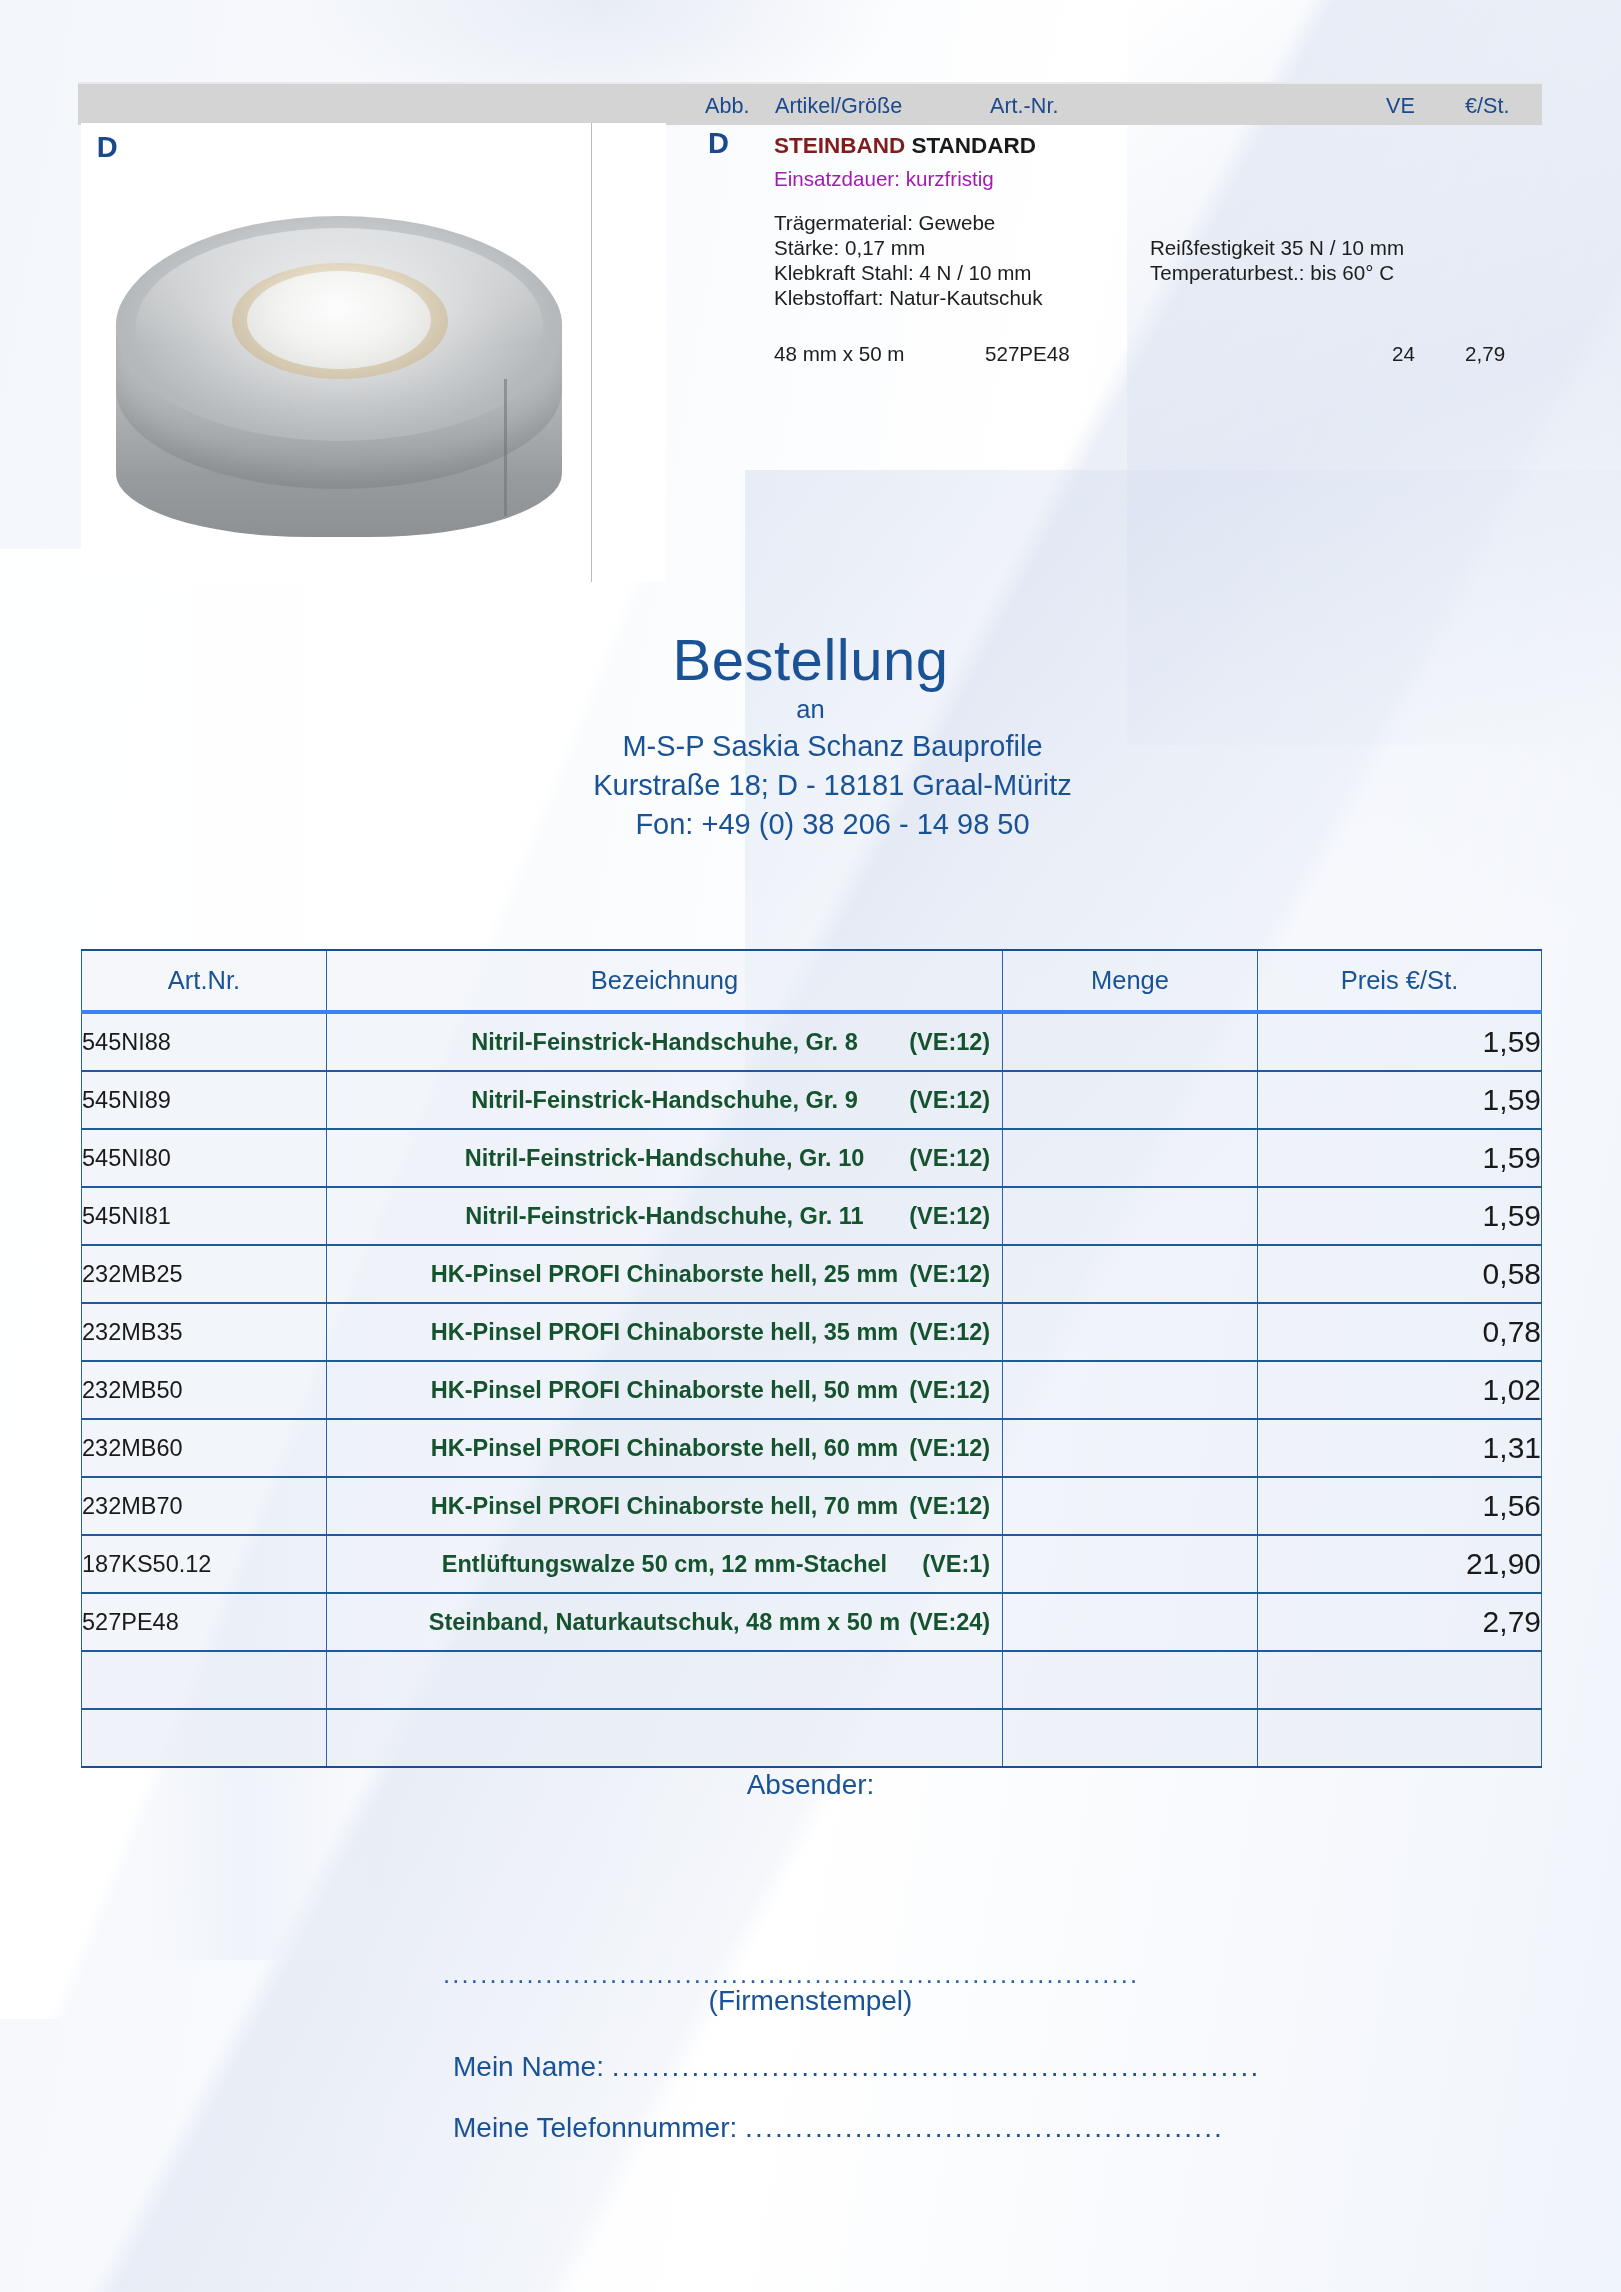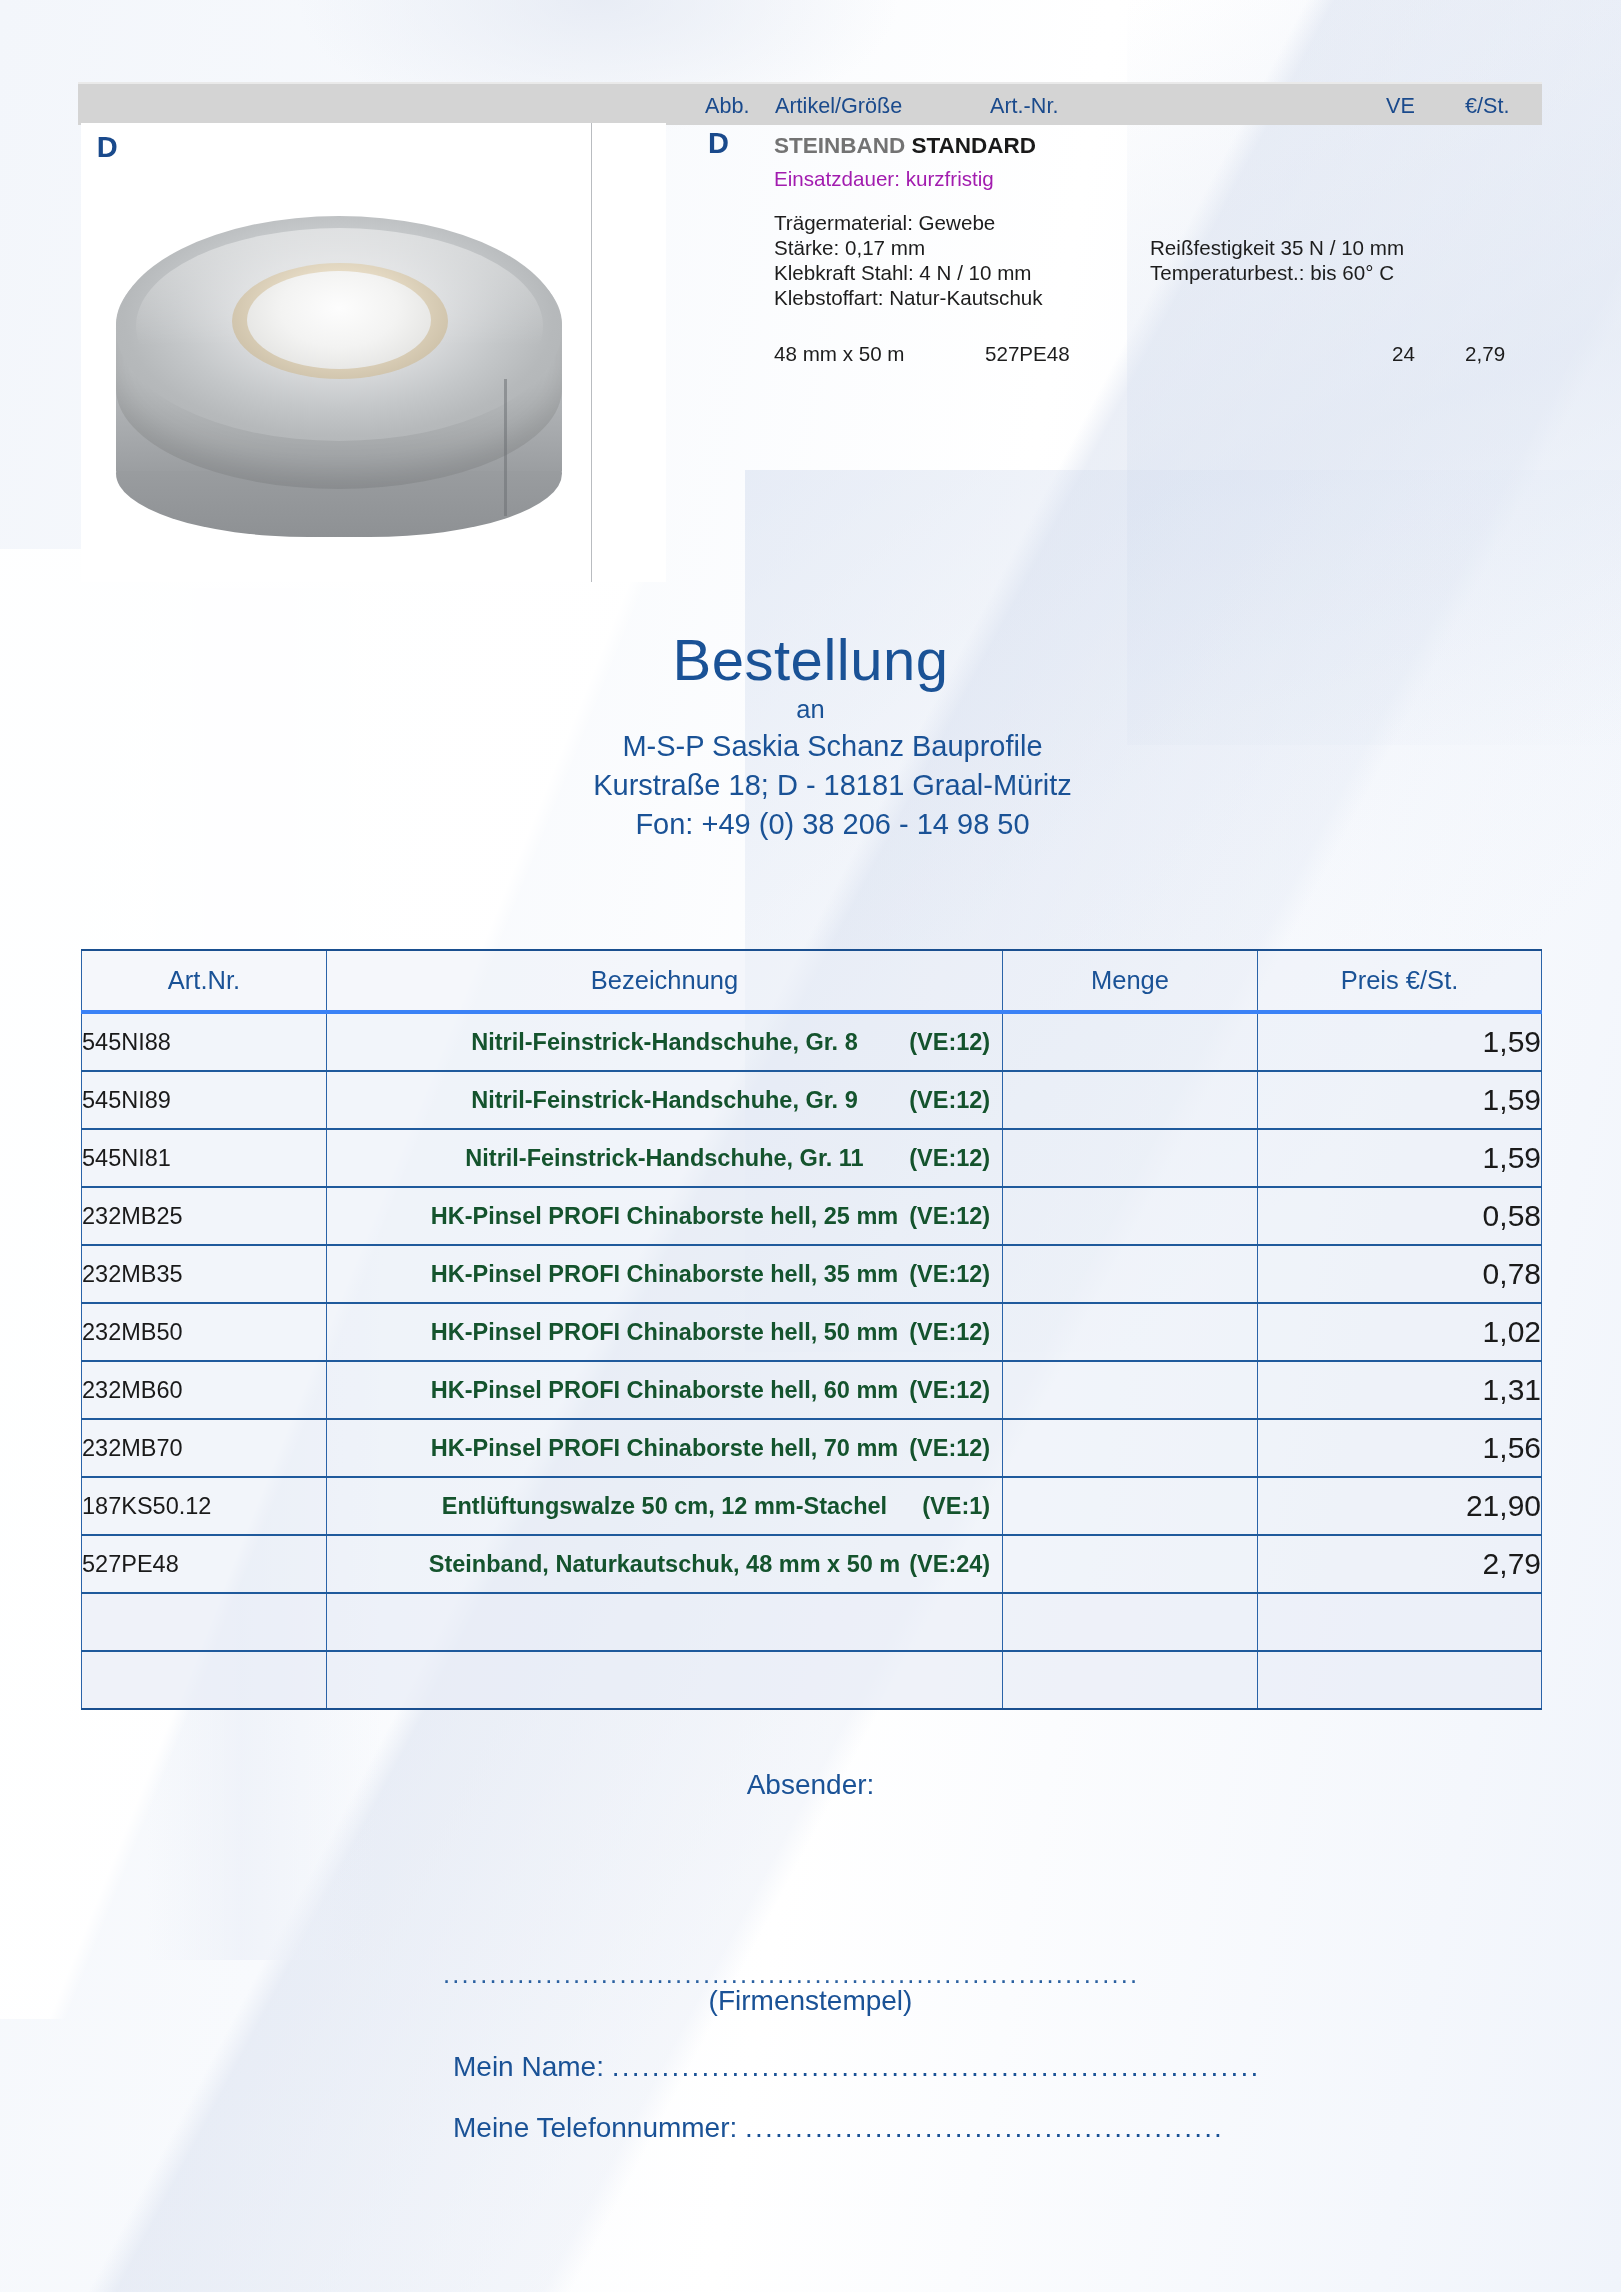--- a/index.html
+++ b/index.html
@@ -162,21 +162,21 @@
     font-size: 29px;
     font-weight: bold;
   }
   .detail-title {
     position: absolute;
     left: 774px; top: 133px;
     font-size: 22.5px;
     font-weight: bold;
     white-space: nowrap;
   }
-  .detail-title .brand { color: #737373; }
+  .detail-title .brand { color: #7f1d1d; }
   .detail-title .std { color: #1a1a1a; }
   .detail-sub {
     position: absolute;
     left: 774px; top: 167px;
     font-size: 20.6px;
     color: #a21caf;
     white-space: nowrap;
   }
   .spec-left {
     position: absolute;
@@ -407,20 +407,26 @@
         <td class="cell-menge"></td>
         <td class="cell-preis">1,59</td>
       </tr>
       <tr>
         <td class="cell-art">545NI89</td>
         <td class="cell-bez"><span>Nitril-Feinstrick-Handschuhe, Gr. 9</span><span class="ve">(VE:12)</span></td>
         <td class="cell-menge"></td>
         <td class="cell-preis">1,59</td>
       </tr>
       <tr>
+        <td class="cell-art">545NI80</td>
+        <td class="cell-bez"><span>Nitril-Feinstrick-Handschuhe, Gr. 10</span><span class="ve">(VE:12)</span></td>
+        <td class="cell-menge"></td>
+        <td class="cell-preis">1,59</td>
+      </tr>
+      <tr>
         <td class="cell-art">545NI81</td>
         <td class="cell-bez"><span>Nitril-Feinstrick-Handschuhe, Gr. 11</span><span class="ve">(VE:12)</span></td>
         <td class="cell-menge"></td>
         <td class="cell-preis">1,59</td>
       </tr>
       <tr>
         <td class="cell-art">232MB25</td>
         <td class="cell-bez"><span>HK-Pinsel PROFI Chinaborste hell, 25 mm</span><span class="ve">(VE:12)</span></td>
         <td class="cell-menge"></td>
         <td class="cell-preis">0,58</td>

